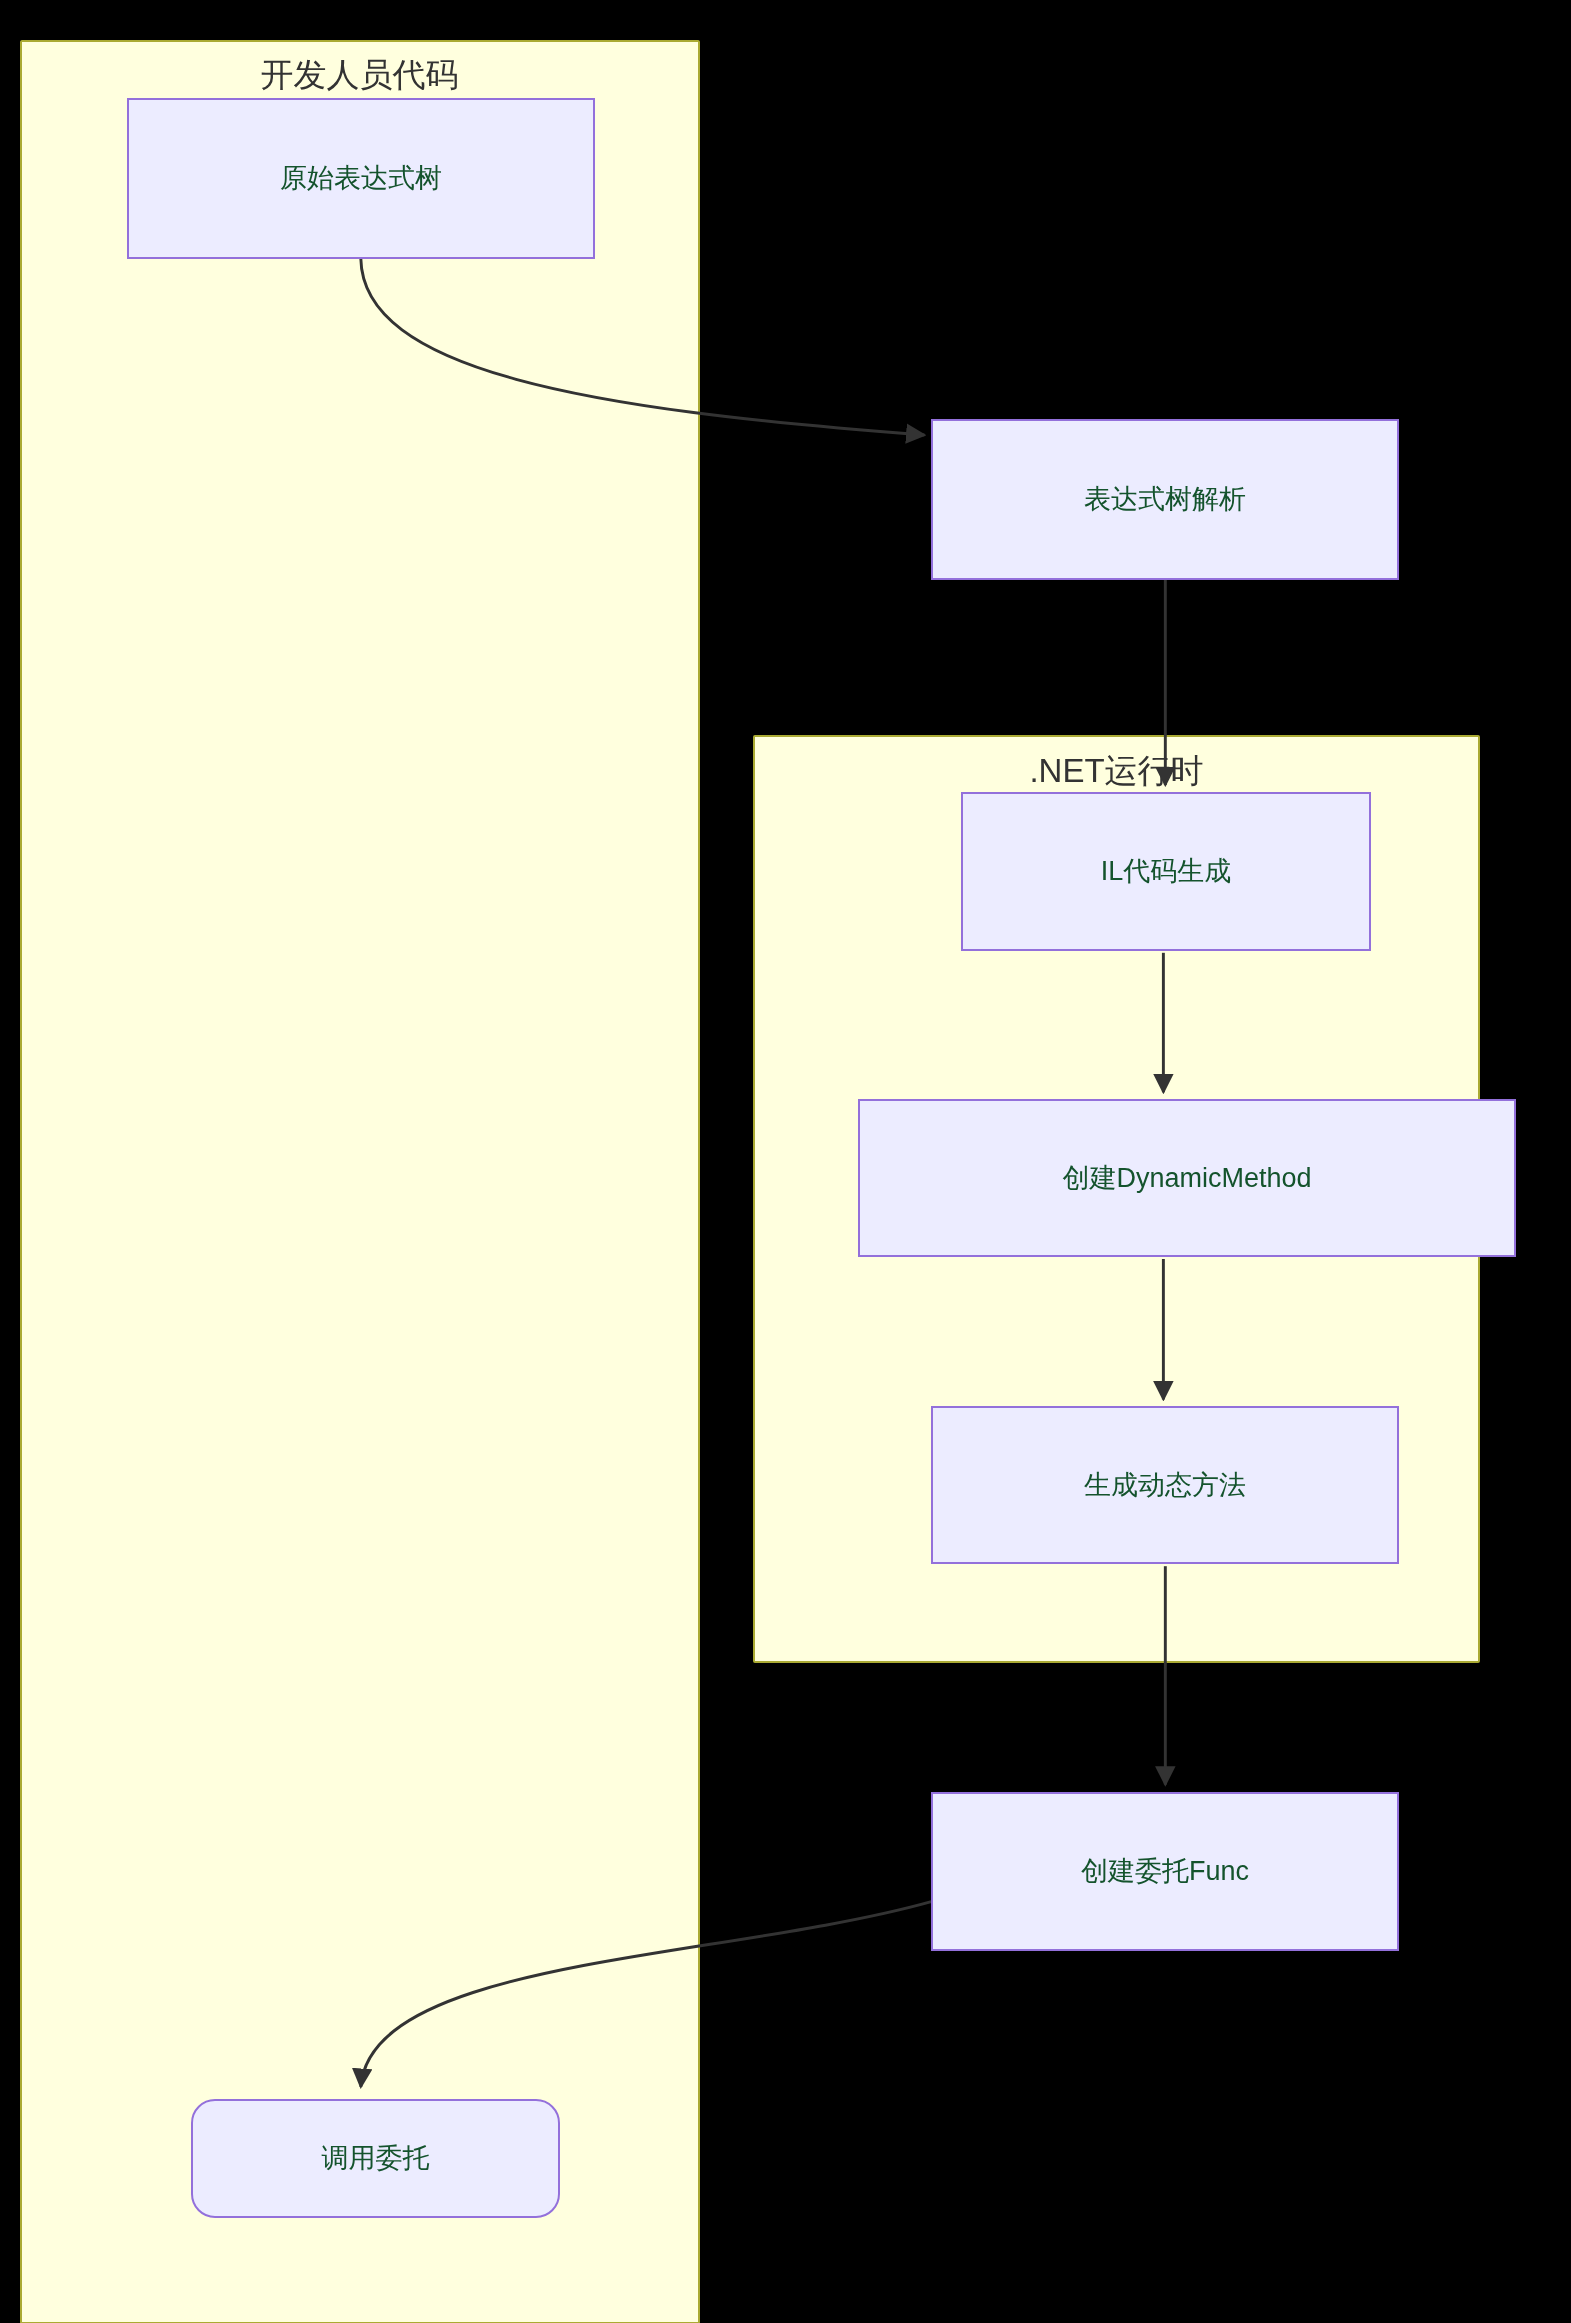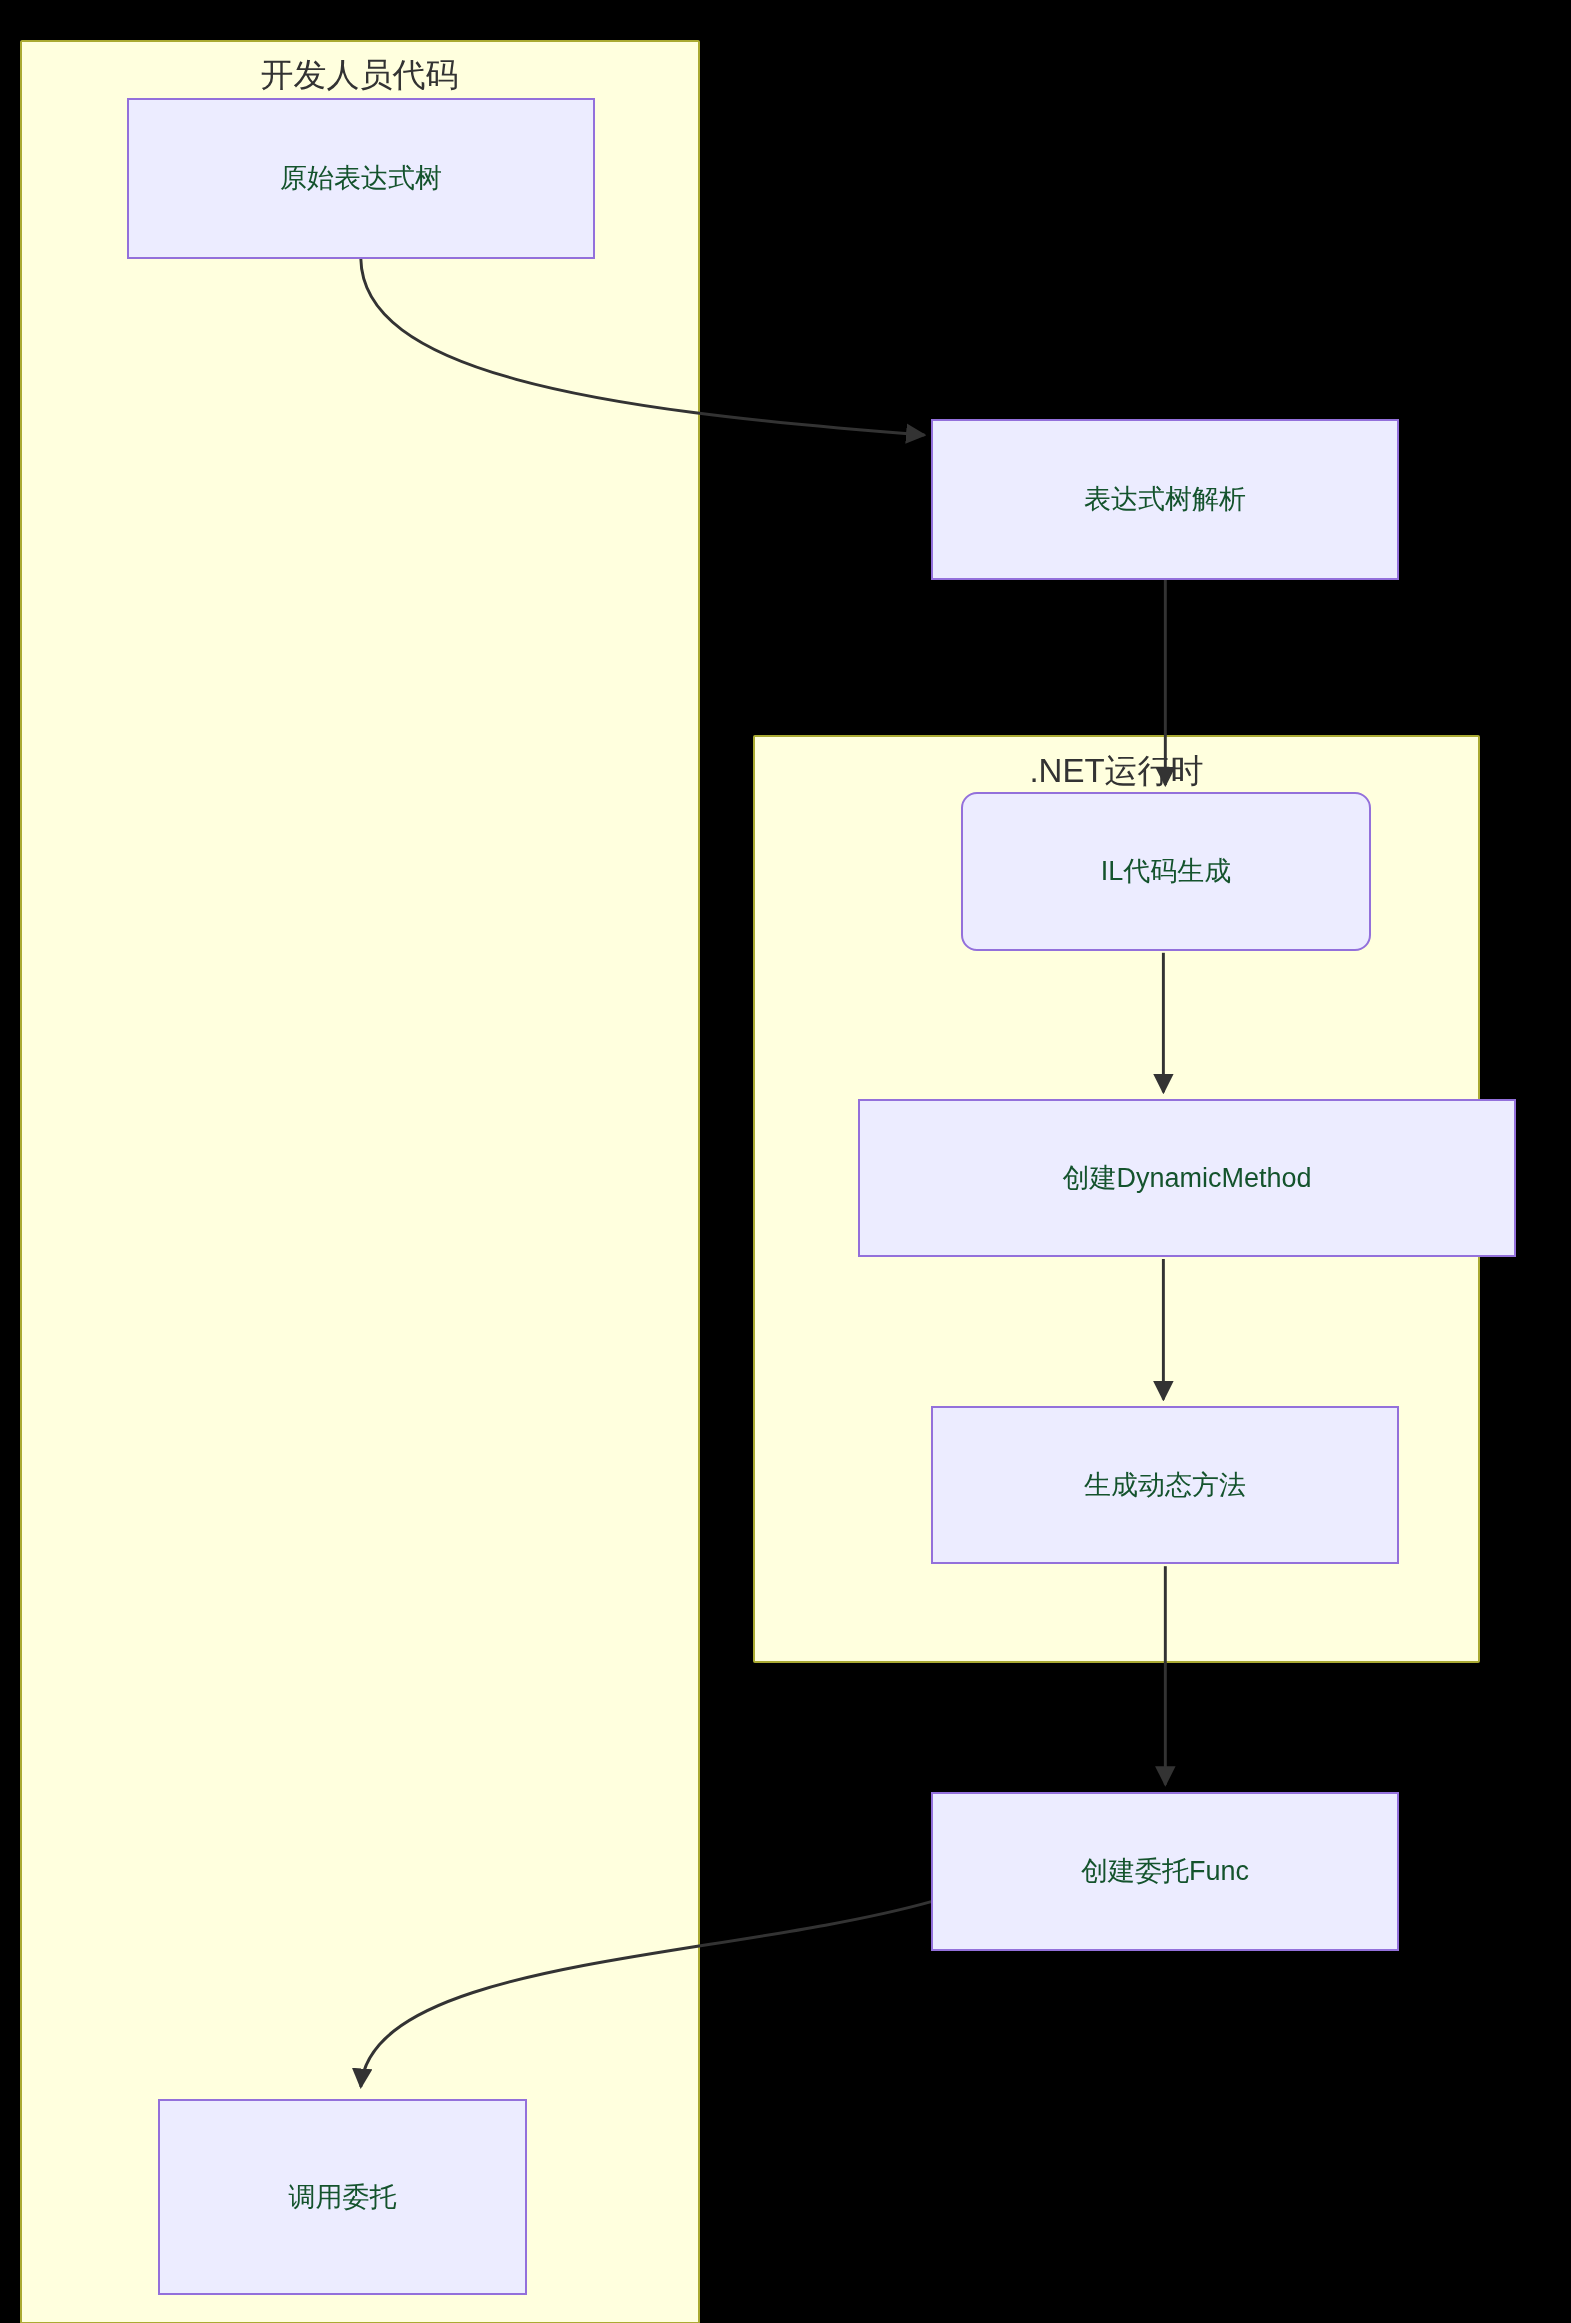--- a/index.html
+++ b/index.html
@@ -55,25 +55,25 @@
     color: #14532d;
     z-index: 3;
     text-align: center;
   }
   
   #cluster-dev      { left: 19.5px;  top: 19.5px;   width: 680px; height: 2284px; }
   #cluster-runtime  { left: 753px; top: 715px;  width: 727px; height: 928px;  }
   
   #node-original    { left: 127px; top: 98px;  width: 468px; height: 161px; }
   #node-parse       { left: 931px; top: 405px;  width: 468px; height: 161px; margin-top: 14px; }
-  #node-ilgen       { left: 961px; top: 792px;  width: 410px; height: 159px; border-radius: 16px; }
+  #node-ilgen       { left: 961px; top: 792px;  width: 410px; height: 159px; }
   #node-dynmethod   { left: 858px; top: 1099px; width: 658px; height: 158px; }
   #node-gendyn      { left: 931px; top: 1406px; width: 468px; height: 158px; }
   #node-delegate    { left: 931px; top: 1792px; width: 468px; height: 159px; }
-  #node-invoke      { left: 158px; top: 2099px; width: 369px; height: 196px; }
+  #node-invoke      { left: 191px; top: 2099px; width: 369px; height: 119px; border-radius: 24px; }
 </style>
 </head>
 <body>
 
 <div class="canvas">
 
   <div class="cluster" id="cluster-dev">
     <div class="cluster-title">开发人员代码</div>
   </div>
 

